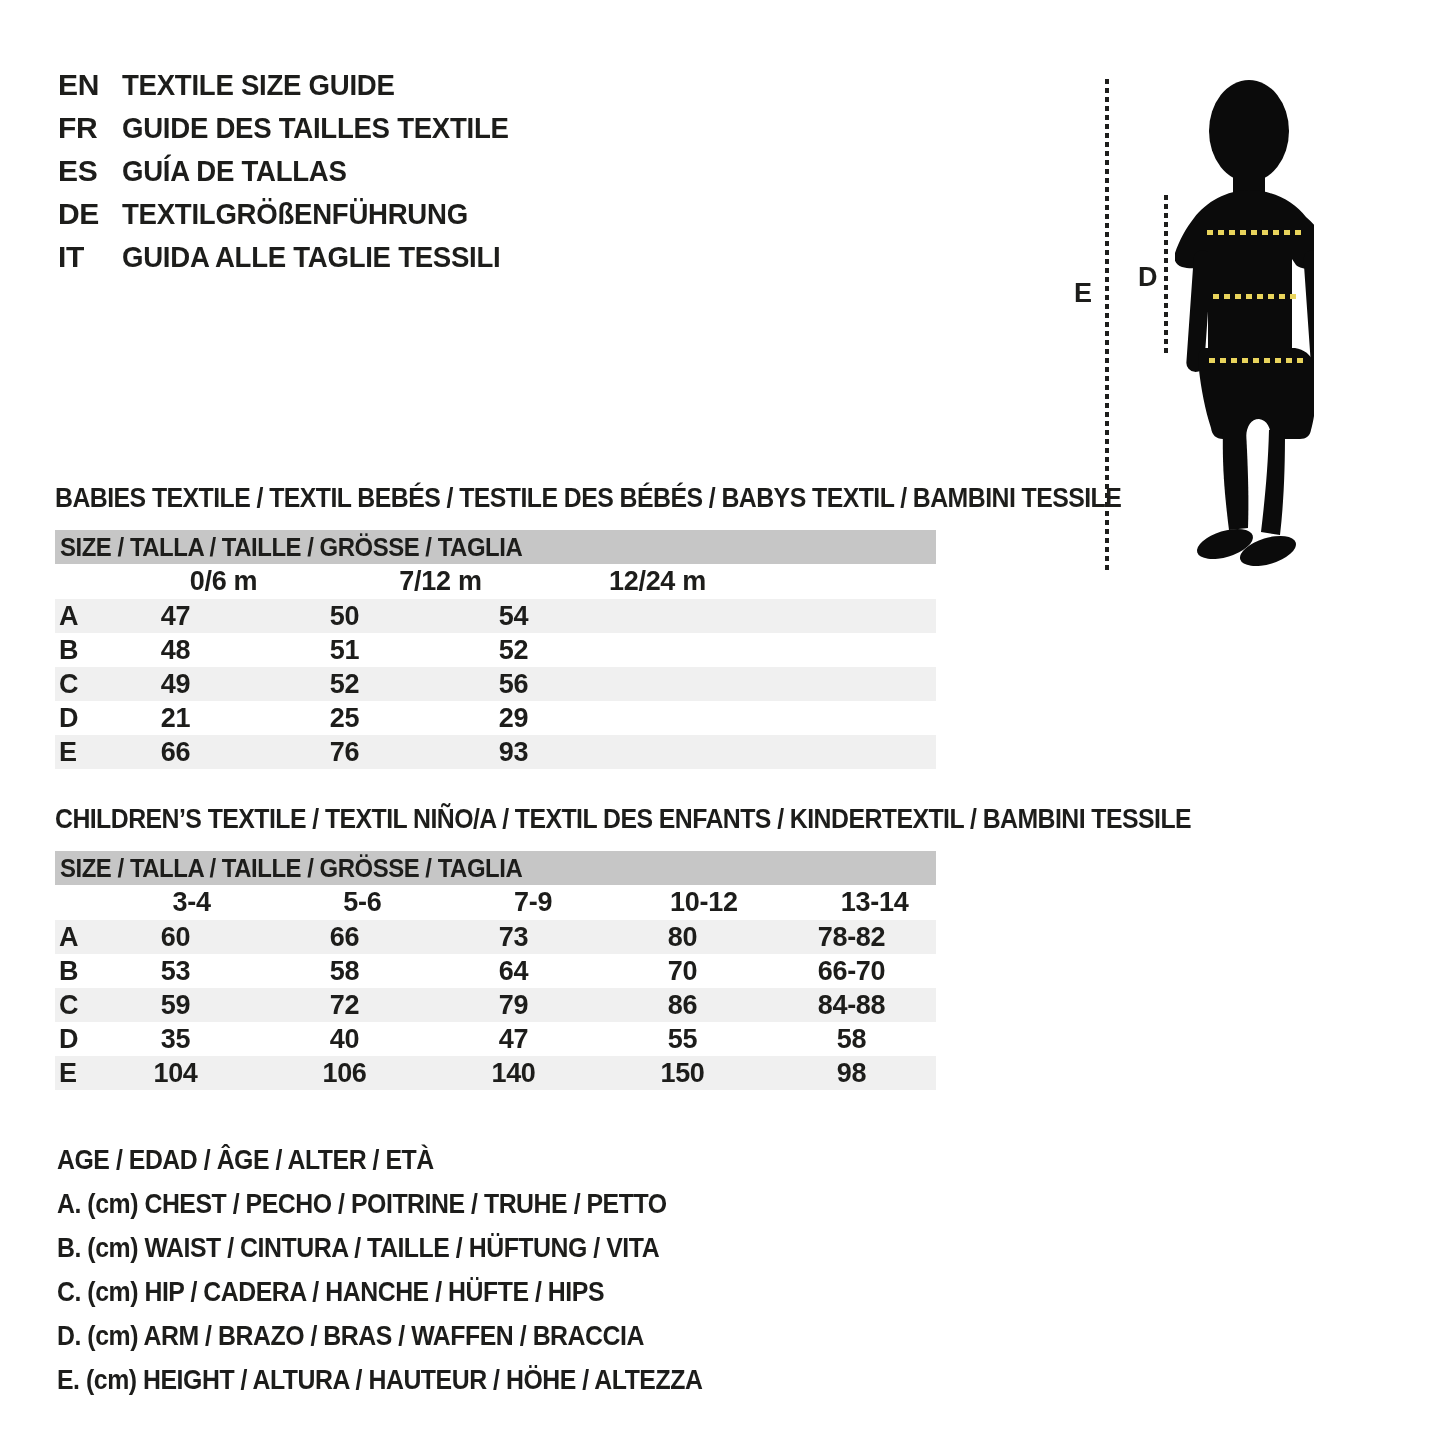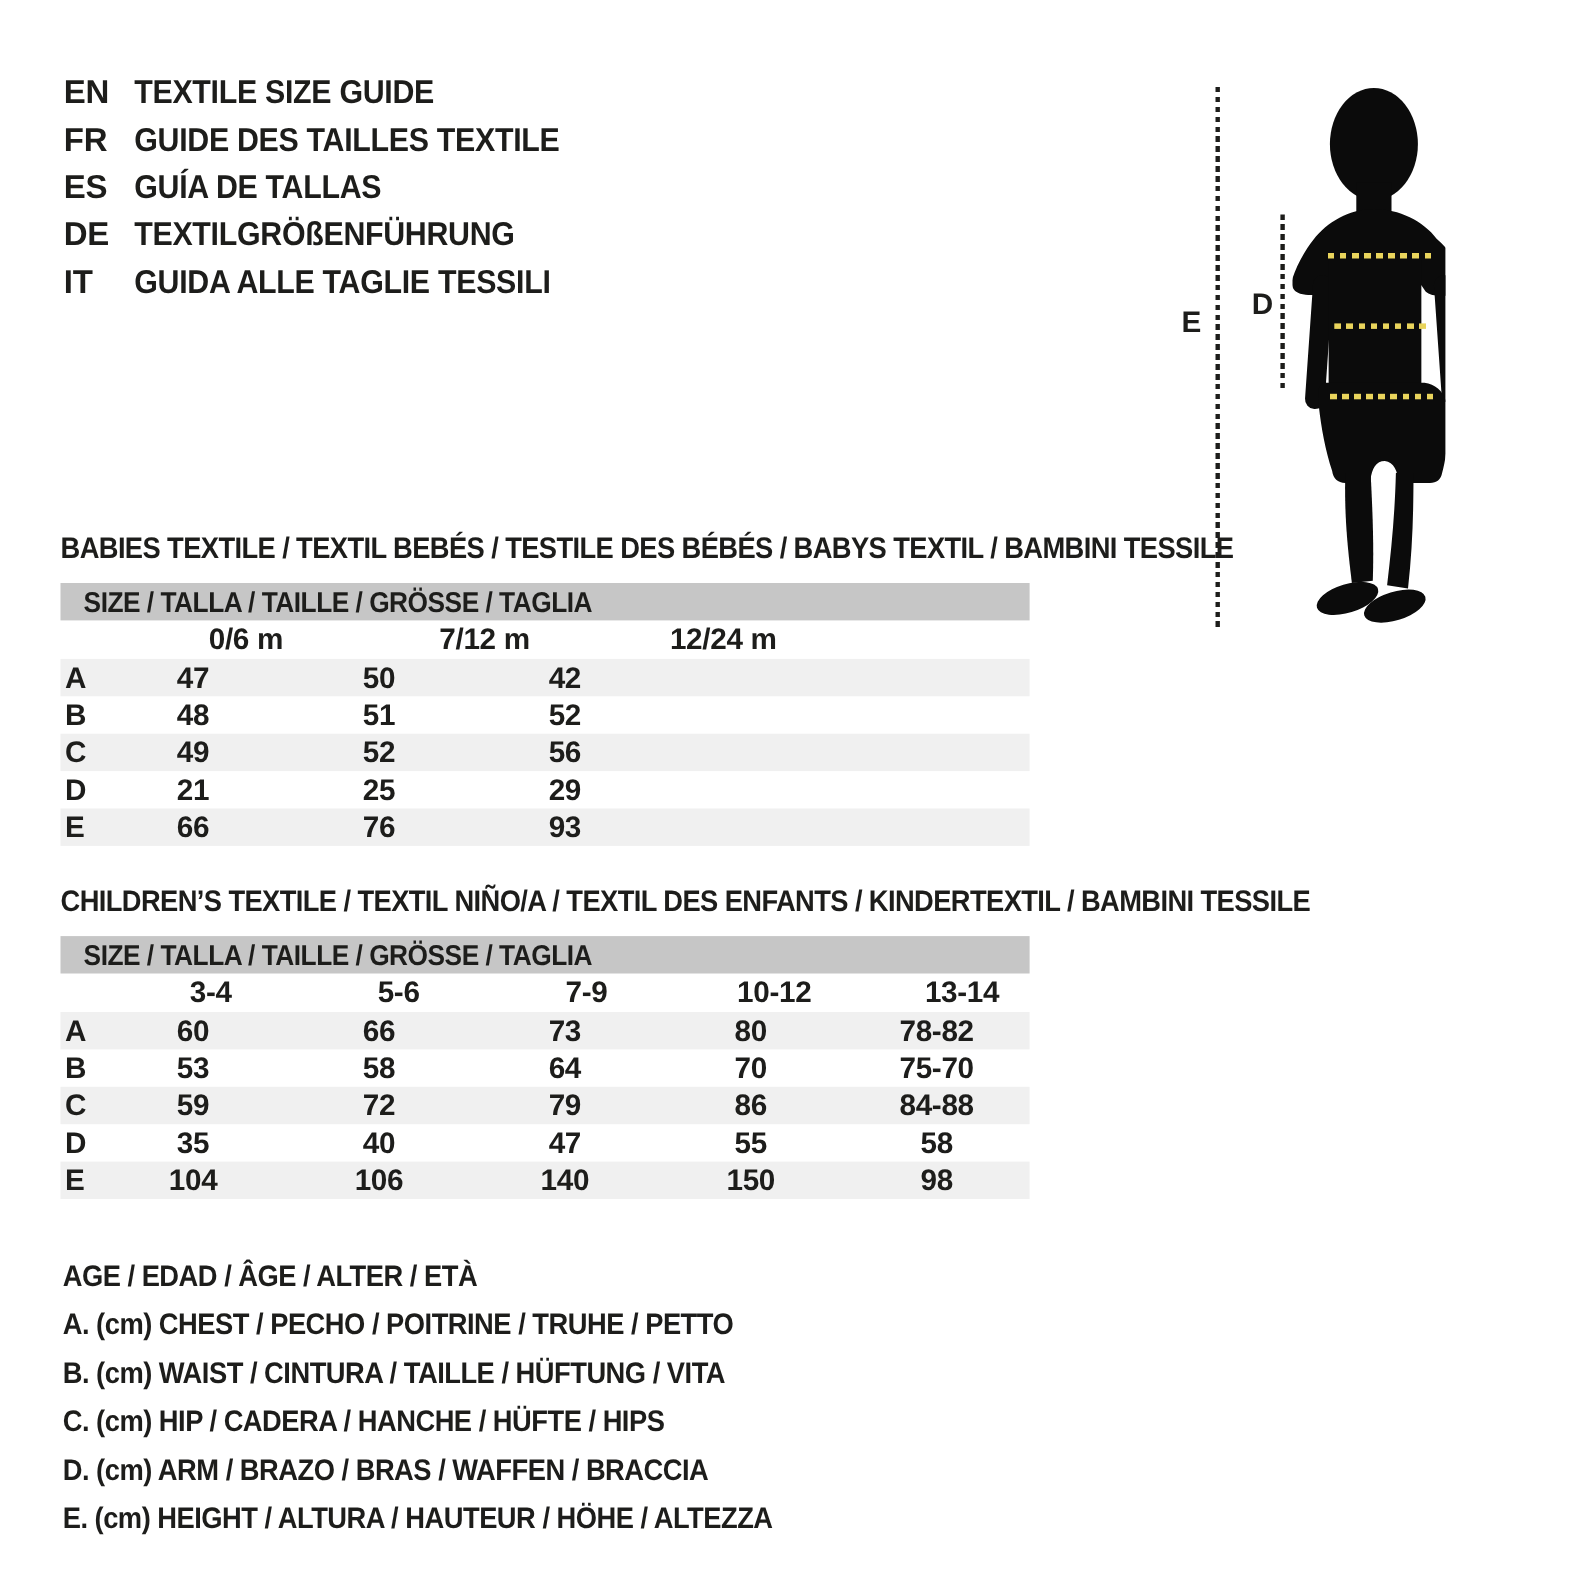--- a/index.html
+++ b/index.html
@@ -31,21 +31,21 @@
   .hdots{position:absolute;height:4px;
     background-image:repeating-linear-gradient(to right,var(--text,#1d1d1b) 0 5px,transparent 5px 10px);}
   .hdash-y{position:absolute;height:5px;
     background-image:repeating-linear-gradient(to right,var(--accent_yellow,#e9d45c) 0 6px,transparent 6px 11px);}
   .measure-label{position:absolute;font-size:27px;letter-spacing:-0.3px;transform:translateY(-50%);}
   .silhouette{position:absolute;left:1175px;top:78px;width:165px;height:494px;}
   
   .section-title{position:absolute;left:55px;font-size:27px;letter-spacing:-0.6px;white-space:nowrap;
     transform:scaleX(0.92);transform-origin:left center;}
   .sizetable{position:absolute;left:55px;width:881px;}
-  .size-bar{height:34px;background:var(--bar_bg,#c6c6c6);display:flex;align-items:center;padding-left:21px;}
+  .size-bar{height:34px;background:var(--bar_bg,#c6c6c6);display:flex;align-items:center;padding-left:5px;}
   .size-bar span{font-size:26px;letter-spacing:-0.5px;white-space:nowrap;transform:scaleX(0.92);transform-origin:left center;}
   .trow{display:flex;align-items:center;height:34px;}
   .trow.colhead{height:35px;gap:48px;}
   .trow.striped{background:var(--stripe_bg,#f0f0f0);}
   .rlabel{width:36px;padding-left:4px;font-size:27px;}
   .cell{width:169px;text-align:center;font-size:27px;letter-spacing:-0.3px;}
   
   .legend-block{position:absolute;left:57px;top:1125px;margin-top:13px;}
   .legend-line{height:44px;display:flex;align-items:center;font-size:27px;letter-spacing:-0.5px;white-space:nowrap;
     transform:scaleX(0.92);transform-origin:left center;}
@@ -120,21 +120,21 @@
     <div class="trow colhead">
       <span class="rlabel"></span>
       <span class="cell">0/6 m</span>
       <span class="cell">7/12 m</span>
       <span class="cell">12/24 m</span>
     </div>
     <div class="trow striped">
       <span class="rlabel">A</span>
       <span class="cell">47</span>
       <span class="cell">50</span>
-      <span class="cell">42</span>
+      <span class="cell">54</span>
     </div>
     <div class="trow">
       <span class="rlabel">B</span>
       <span class="cell">48</span>
       <span class="cell">51</span>
       <span class="cell">52</span>
     </div>
     <div class="trow striped">
       <span class="rlabel">C</span>
       <span class="cell">49</span>
@@ -176,21 +176,21 @@
       <span class="cell">73</span>
       <span class="cell">80</span>
       <span class="cell">78-82</span>
     </div>
     <div class="trow">
       <span class="rlabel">B</span>
       <span class="cell">53</span>
       <span class="cell">58</span>
       <span class="cell">64</span>
       <span class="cell">70</span>
-      <span class="cell">75-70</span>
+      <span class="cell">66-70</span>
     </div>
     <div class="trow striped">
       <span class="rlabel">C</span>
       <span class="cell">59</span>
       <span class="cell">72</span>
       <span class="cell">79</span>
       <span class="cell">86</span>
       <span class="cell">84-88</span>
     </div>
     <div class="trow">

